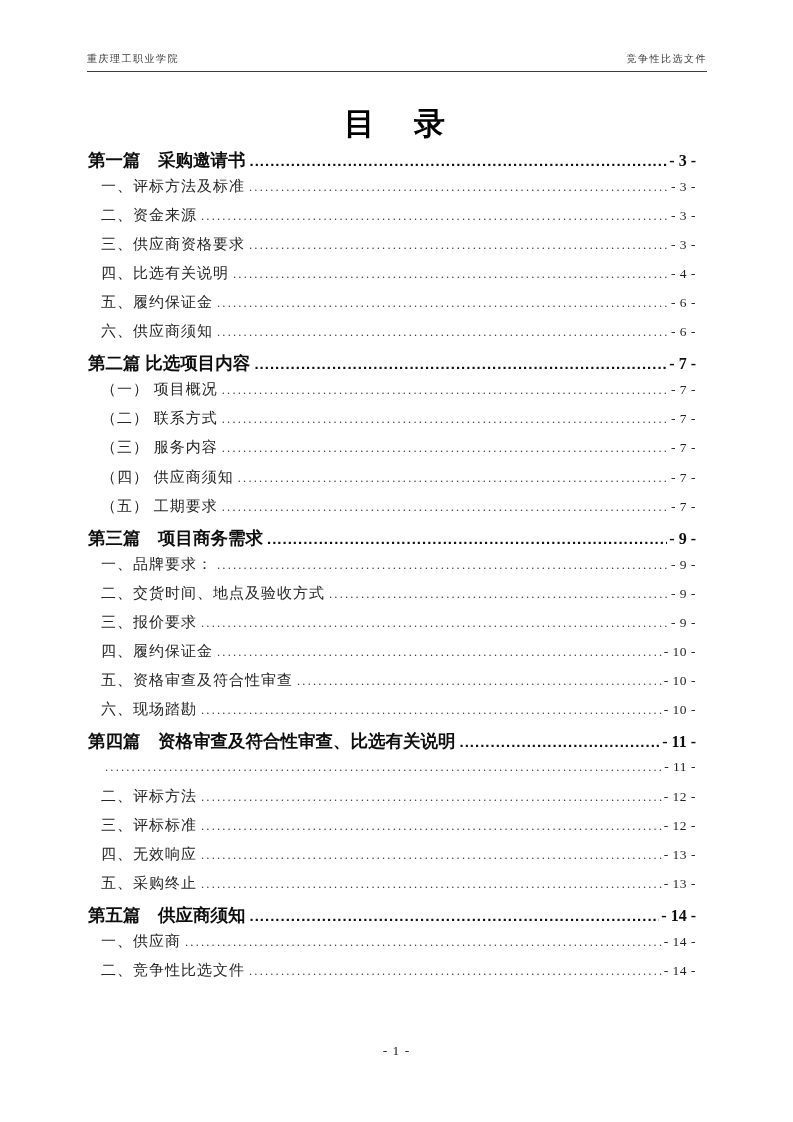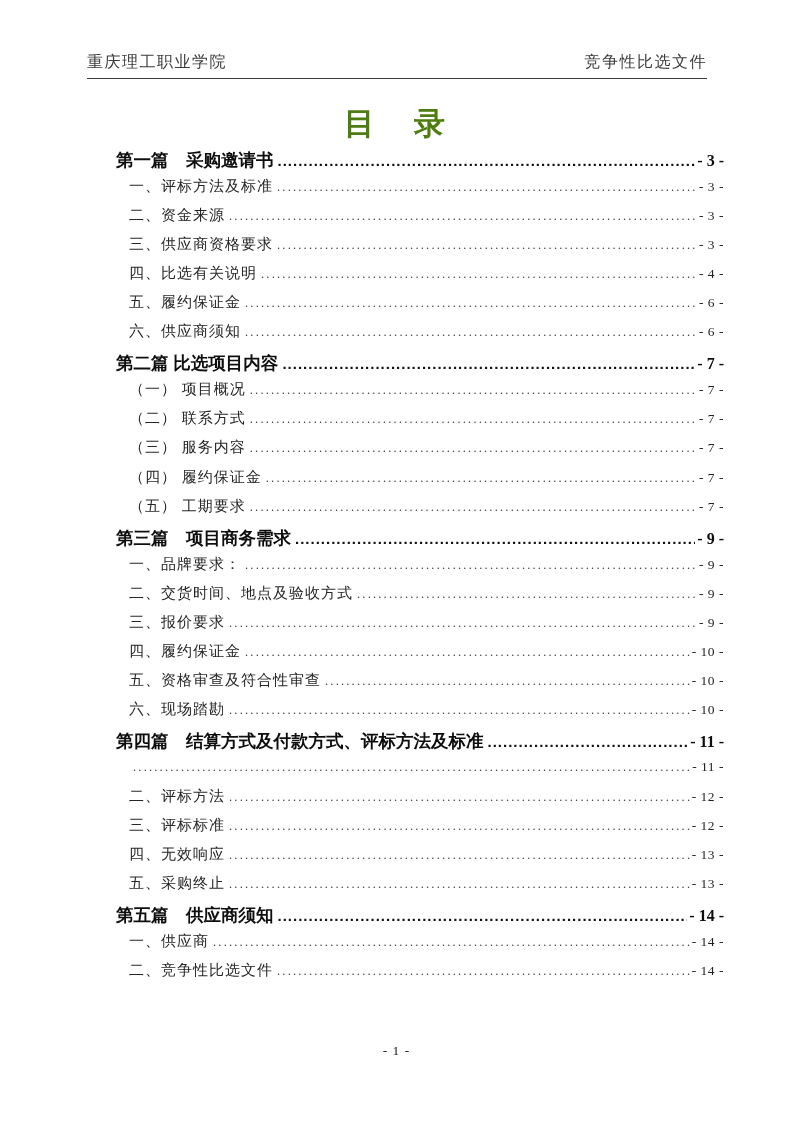--- a/index.html
+++ b/index.html
@@ -21,45 +21,45 @@
   .doc-header {
     position: absolute;
     top: 52px;
     left: 87px;
     right: 86px;
     display: flex;
     justify-content: space-between;
     align-items: center;
     padding-bottom: 5px;
     border-bottom: 1.5px solid #3c3c3c;
-    font-size: 16px;
+    font-size: 10px;
     letter-spacing: 1.5px;
     color: #3a3a3a;
   }
 
   
   .toc-title {
     position: absolute;
     top: 103px;
     left: 0;
     width: 100%;
     margin: 0;
     text-align: center;
     font-family: "Liberation Sans", "DejaVu Sans", sans-serif;
     font-size: 31px;
     font-weight: bold;
     letter-spacing: 4px;
-    color: #4d7c0f;
+    color: #000000;
   }
 
   
   .toc {
     position: absolute;
     top: 148px;
-    left: 116px;
+    left: 88px;
     width: 608px;
   }
   .toc-row {
     display: flex;
     align-items: baseline;
     height: 29.05px;
   }
   .toc-row .label {
     white-space: nowrap;
   }
@@ -186,21 +186,21 @@
       <span class="label">（二） 联系方式</span>
       <span class="dots"></span>
       <span class="pagenum">- 7 -</span>
     </div>
       <div class="toc-row item">
       <span class="label">（三） 服务内容</span>
       <span class="dots"></span>
       <span class="pagenum">- 7 -</span>
     </div>
       <div class="toc-row item">
-      <span class="label">（四） 履约保证金</span>
+      <span class="label">（四） 供应商须知</span>
       <span class="dots"></span>
       <span class="pagenum">- 7 -</span>
     </div>
       <div class="toc-row item">
       <span class="label">（五） 工期要求</span>
       <span class="dots"></span>
       <span class="pagenum">- 7 -</span>
     </div>
       <div class="toc-row chapter">
       <span class="label">第三篇　项目商务需求</span>
@@ -231,21 +231,21 @@
       <span class="label">五、资格审查及符合性审查</span>
       <span class="dots"></span>
       <span class="pagenum">- 10 -</span>
     </div>
       <div class="toc-row item">
       <span class="label">六、现场踏勘</span>
       <span class="dots"></span>
       <span class="pagenum">- 10 -</span>
     </div>
       <div class="toc-row chapter">
-      <span class="label">第四篇　结算方式及付款方式、评标方法及标准</span>
+      <span class="label">第四篇　资格审查及符合性审查、比选有关说明</span>
       <span class="dots"></span>
       <span class="pagenum">- 11 -</span>
     </div>
       <div class="toc-row item">
       <span class="dots"></span>
       <span class="pagenum">- 11 -</span>
     </div>
       <div class="toc-row item">
       <span class="label">二、评标方法</span>
       <span class="dots"></span>

